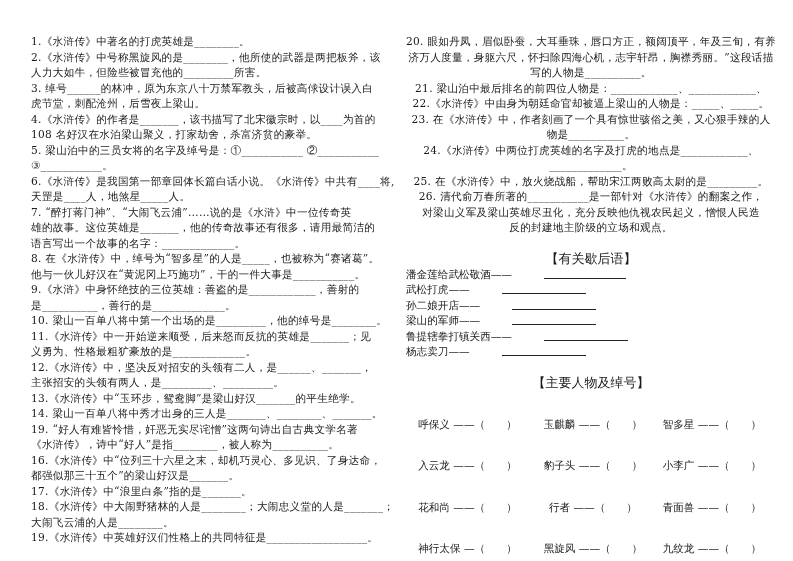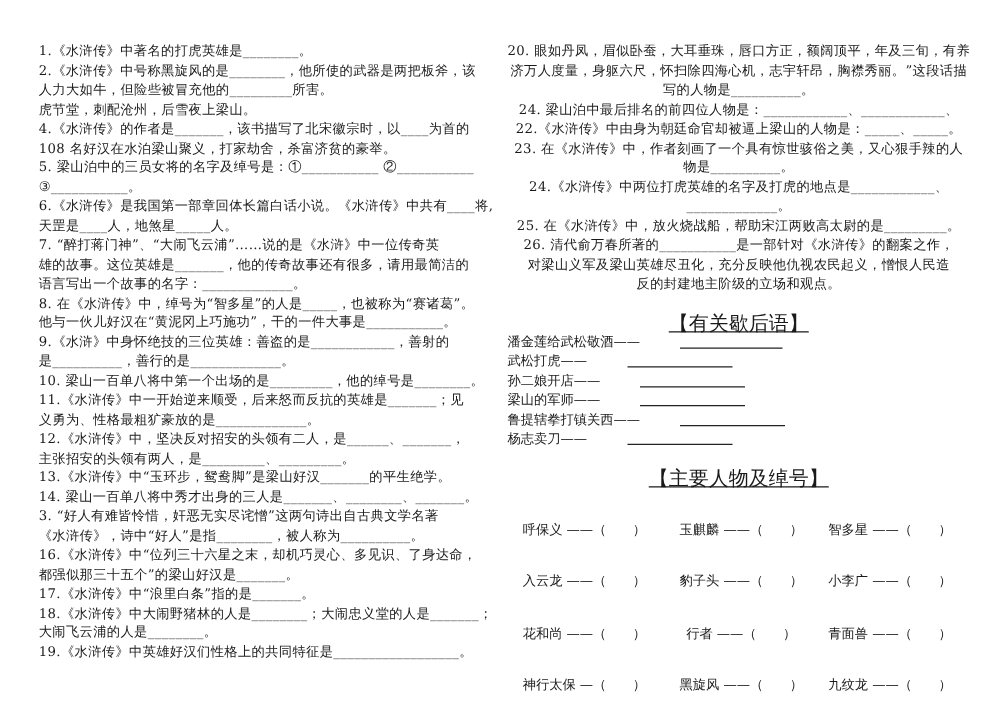--- a/index.html
+++ b/index.html
@@ -9,35 +9,36 @@
     color:#1a1a1a;
   }
   .col { position:absolute; top:0; }
   .left { left:31px; width:360px; top:34px; }
   .right { left:406px; width:370px; top:34px;text-align:center; }
   .line {
     font-size:10.6px; line-height:15.5px; height:15.5px;
     white-space:nowrap; letter-spacing:0.3px;
   }
   .gap { height:15.5px; }
-  .section-title { font-size:16px; line-height:15.5px; height:15.5px; white-space:nowrap;text-decoration:underline; }
+  .section-title { font-size:13px; line-height:15.5px; height:15.5px; white-space:nowrap; }
   .xh-row { font-size:10.6px; line-height:15.5px; height:15.5px; white-space:nowrap; display:flex;gap:28px; }
   .xh-q { display:inline-block; }
   .xh-blank { display:inline-block; border-bottom:1px solid #222; height:11px; margin-left:4px; }
   .char-grid { display:grid; grid-template-columns:123px 128px 110px; }
   .char-cell { font-size:10.6px; line-height:15.5px; height:15.5px; white-space:nowrap;margin-top:26px; }
   .note { font-size:12px; line-height:15.5px; margin-top:13px;text-decoration:underline; }
 </style>
 </head>
 <body>
 
 <div class="col left">
   <div class="line">1.《水浒传》中著名的打虎英雄是________。</div>
   <div class="line">2.《水浒传》中号称黑旋风的是________，他所使的武器是两把板斧，该</div>
   <div class="line">人力大如牛，但险些被冒充他的_________所害。</div>
+  <div class="line">3. 绰号______的林冲，原为东京八十万禁军教头，后被高俅设计误入白</div>
   <div class="line">虎节堂，刺配沧州，后雪夜上梁山。</div>
   <div class="line">4.《水浒传》的作者是_______，该书描写了北宋徽宗时，以____为首的</div>
   <div class="line">108 名好汉在水泊梁山聚义，打家劫舍，杀富济贫的豪举。</div>
   <div class="line">5. 梁山泊中的三员女将的名字及绰号是：①___________ ②___________</div>
   <div class="line">③___________。</div>
   <div class="line">6.《水浒传》是我国第一部章回体长篇白话小说。《水浒传》中共有____将,</div>
   <div class="line">天罡是____人，地煞星_____人。</div>
   <div class="line">7. “醉打蒋门神”、“大闹飞云浦”……说的是《水浒》中一位传奇英</div>
   <div class="line">雄的故事。这位英雄是_______，他的传奇故事还有很多，请用最简洁的</div>
   <div class="line">语言写出一个故事的名字：_____________。</div>
@@ -45,35 +46,35 @@
   <div class="line">他与一伙儿好汉在“黄泥冈上巧施功”，干的一件大事是___________。</div>
   <div class="line">9.《水浒》中身怀绝技的三位英雄：善盗的是____________，善射的</div>
   <div class="line">是__________，善行的是_____________。</div>
   <div class="line">10. 梁山一百单八将中第一个出场的是_________，他的绰号是________。</div>
   <div class="line">11.《水浒传》中一开始逆来顺受，后来怒而反抗的英雄是_______；见</div>
   <div class="line">义勇为、性格最粗犷豪放的是_____________。</div>
   <div class="line">12.《水浒传》中，坚决反对招安的头领有二人，是______、_______，</div>
   <div class="line">主张招安的头领有两人，是_________、_________。</div>
   <div class="line">13.《水浒传》中“玉环步，鸳鸯脚”是梁山好汉_______的平生绝学。</div>
   <div class="line">14. 梁山一百单八将中秀才出身的三人是_______、________、_______。</div>
-  <div class="line">3. “好人有难皆怜惜，奸恶无实尽诧憎”这两句诗出自古典文学名著</div>
+  <div class="line">19. “好人有难皆怜惜，奸恶无实尽诧憎”这两句诗出自古典文学名著</div>
   <div class="line">《水浒传》，诗中“好人”是指________，被人称为__________。</div>
   <div class="line">16.《水浒传》中“位列三十六星之末，却机巧灵心、多见识、了身达命，</div>
   <div class="line">都强似那三十五个”的梁山好汉是_______。</div>
   <div class="line">17.《水浒传》中“浪里白条”指的是_______。</div>
   <div class="line">18.《水浒传》中大闹野猪林的人是________；大闹忠义堂的人是_______；</div>
   <div class="line">大闹飞云浦的人是________。</div>
   <div class="line">19.《水浒传》中英雄好汉们性格上的共同特征是__________________。</div>
 </div>
 
 <div class="col right">
   <div class="line">20. 眼如丹凤，眉似卧蚕，大耳垂珠，唇口方正，额阔顶平，年及三旬，有养</div>
   <div class="line">济万人度量，身躯六尺，怀扫除四海心机，志宇轩昂，胸襟秀丽。”这段话描</div>
   <div class="line">写的人物是__________。</div>
-  <div class="line">24. 梁山泊中最后排名的前四位人物是：____________、____________、</div>
+  <div class="line">21. 梁山泊中最后排名的前四位人物是：____________、____________、</div>
   <div class="line">22.《水浒传》中由身为朝廷命官却被逼上梁山的人物是：_____、_____。</div>
   <div class="line">23. 在《水浒传》中，作者刻画了一个具有惊世骇俗之美，又心狠手辣的人</div>
   <div class="line">物是__________。</div>
   <div class="line">24.《水浒传》中两位打虎英雄的名字及打虎的地点是____________、</div>
   <div class="line">_____________。</div>
   <div class="line">25. 在《水浒传》中，放火烧战船，帮助宋江两败高太尉的是_________。</div>
   <div class="line">26. 清代俞万春所著的___________是一部针对《水浒传》的翻案之作，</div>
   <div class="line">对梁山义军及梁山英雄尽丑化，充分反映他仇视农民起义，憎恨人民造</div>
   <div class="line">反的封建地主阶级的立场和观点。</div>
   <div class="gap"></div>

